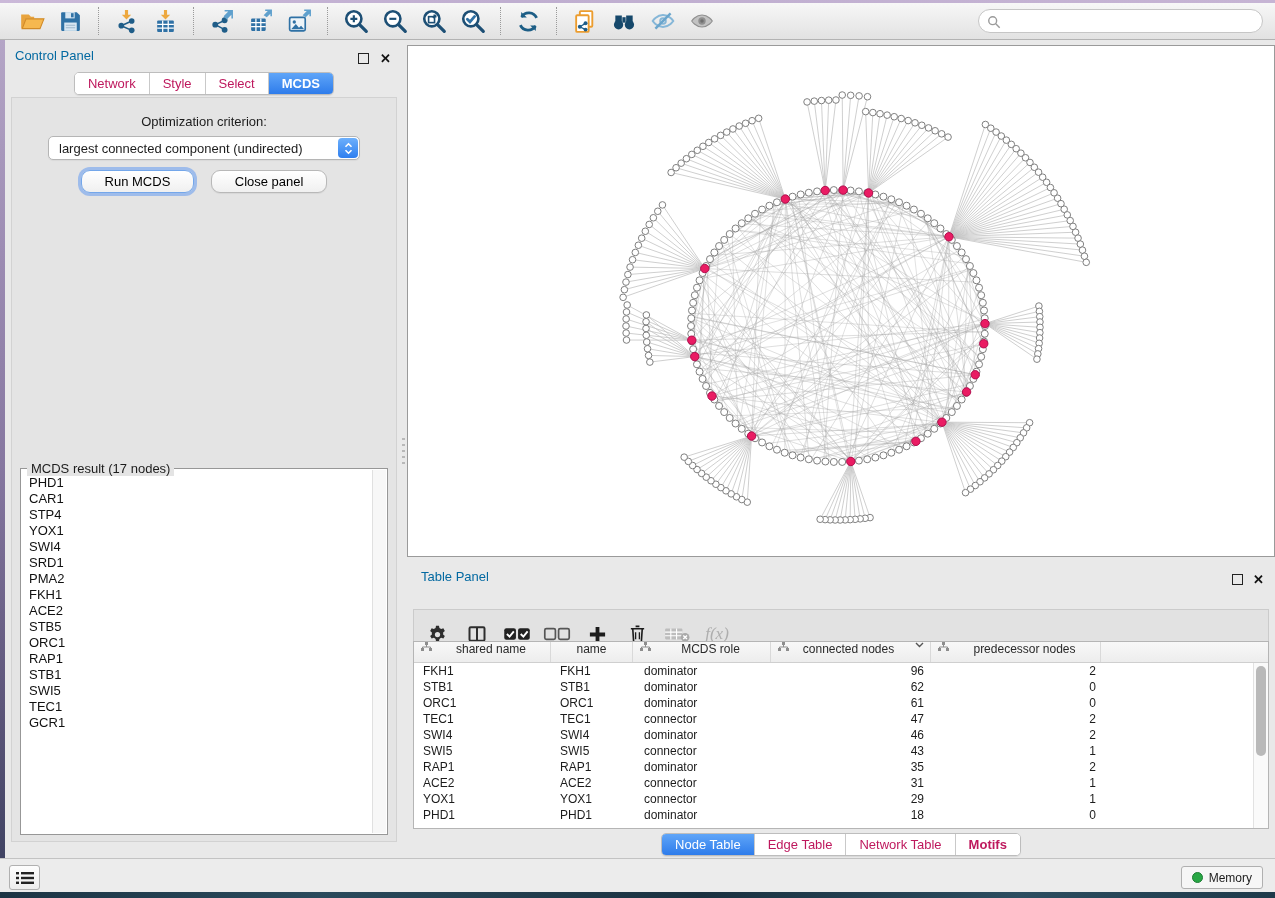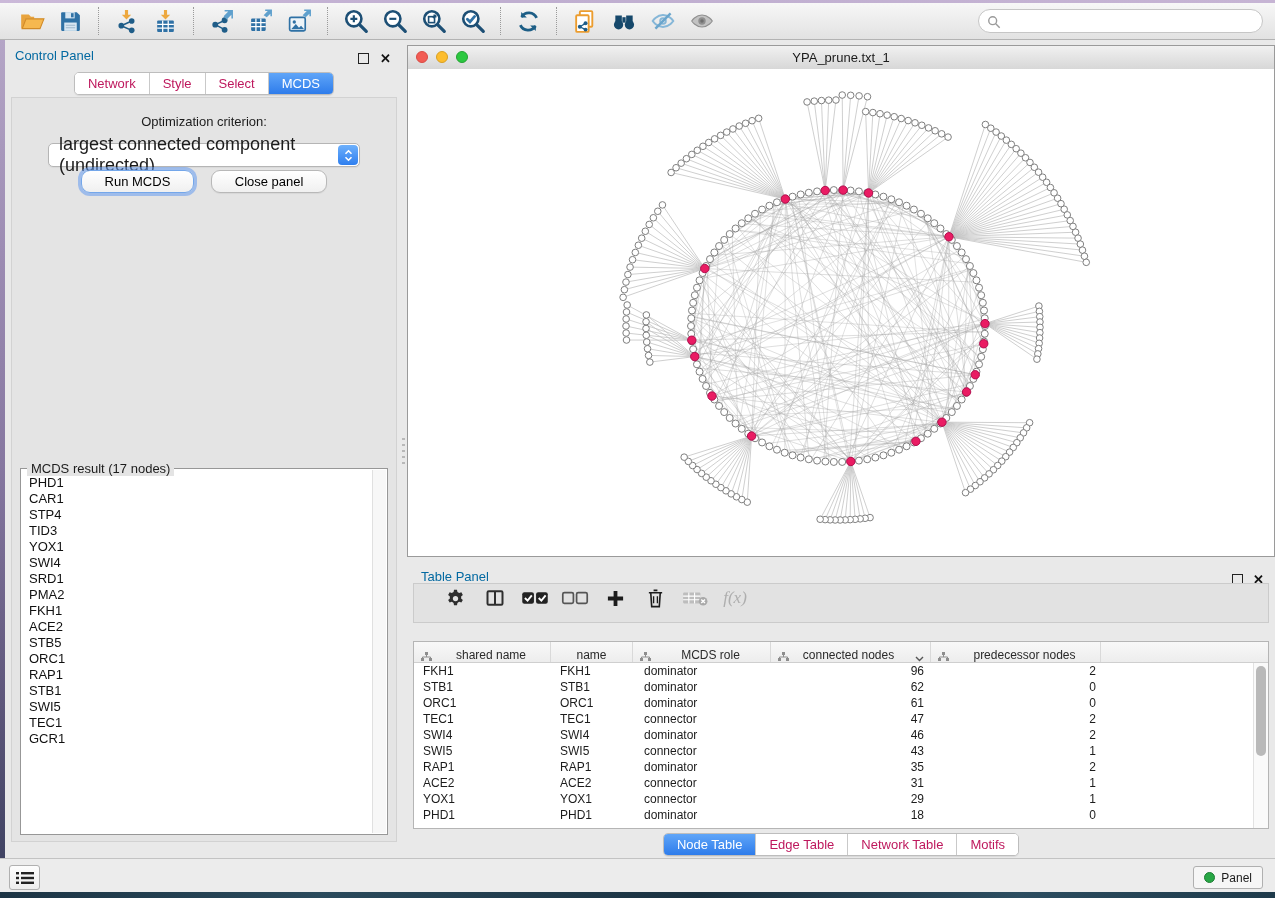--- a/index.html
+++ b/index.html
@@ -23,38 +23,38 @@
   .search-input{width:285px;height:24px;box-sizing:border-box;border:1px solid #c6c6c6;border-radius:12px;
                 background:#fff;padding:0 10px 0 28px;font:13px "Liberation Sans",sans-serif;outline:none;}
   
   .panel-title{font-size:13px;color:#0369a1;}
   .float-ic{width:9px;height:9px;border:1.6px solid #222;display:inline-block;}
   .close-ic{font-size:13px;font-weight:bold;color:#111;line-height:10px;}
   .seg{display:inline-flex;background:#fff;border:1px solid #bdbdbd;border-radius:5px;overflow:hidden;
        box-shadow:0 1px 1px rgba(0,0,0,.07);}
   .seg .segb{border:none;background:#fff;padding:3px 13px;font:13px "Liberation Sans",sans-serif;
              border-right:1px solid #c9c9c9;color:#be185d;cursor:default;}
-  .seg .segb:last-child{border-right:none;}
+  .seg .segb:last-child{border-right:none;font-weight:bold;}
   .seg .segb.active{background:linear-gradient(#5fa5f8,#2e7ceb);color:#fff;}
   .mac-btn{background:linear-gradient(#ffffff,#f0f0f0);border:1px solid #b8b8b8;border-radius:9px;
            padding:3px 23px;font:13px "Liberation Sans",sans-serif;box-shadow:0 1px 1px rgba(0,0,0,.06);}
   .focus-ring{box-shadow:0 0 0 3px rgba(100,155,240,.55);border-color:#74a7ea;}
   
   .control-panel{position:absolute;left:5px;top:40px;width:398px;height:818px;background:#e9e9e9;}
   .cp-titlebar{position:absolute;left:0;top:0;right:0;height:30px;}
   .cp-titlebar .panel-title{position:absolute;left:10px;top:8px;}
   .cp-float{position:absolute;right:34px;top:10px;}
   .cp-close{position:absolute;right:12px;top:9px;}
   .cp-tabs{position:absolute;left:0;right:0;top:32px;text-align:center;}
   .cp-content{position:absolute;left:6px;right:6px;top:57px;bottom:16px;background:#e4e4e4;
               border:1px solid #d2d2d2;}
   .opt-label{position:absolute;left:0;right:0;top:16px;text-align:center;font-size:13px;}
   .mac-select{position:absolute;left:36px;right:36px;top:38px;height:24px;background:#fff;
               border:1px solid #b5b5b5;border-radius:5px;display:flex;align-items:center;
-              padding-left:10px;font-size:18px;box-sizing:border-box;box-shadow:0 1px 1px rgba(0,0,0,.05);margin-top:7px;}
+              padding-left:10px;font-size:13px;box-sizing:border-box;box-shadow:0 1px 1px rgba(0,0,0,.05);}
   .stepper{position:absolute;right:1px;top:1px;bottom:1px;width:20px;border-radius:4px;
            background:linear-gradient(#6db0fc,#2f7fef);display:flex;align-items:center;justify-content:center;}
   .cp-buttons{position:absolute;left:0;right:0;top:72px;text-align:center;}
   .cp-buttons .mac-btn{margin:0 6px;}
   
   .mcds-box{position:absolute;left:8px;right:8px;top:370px;bottom:6px;border:1px solid #979797;
             background:#fff;}
   .mcds-box-label{position:absolute;left:6px;top:-8px;background:#e4e4e4;padding:0 4px;font-size:13px;}
   .mcds-list{position:absolute;left:1px;right:15px;top:6px;bottom:1px;overflow:hidden;padding-left:7px;}
   .mcds-item{font-size:13px;line-height:16px;color:#111;}
@@ -73,29 +73,29 @@
   .tl.yellow{left:28px;background:#fdbd2e;border:1px solid #d9a022;}
   .tl.green{left:48px;background:#2bc840;border:1px solid #24a233;}
   .net-title{position:absolute;left:0;right:0;top:4px;text-align:center;font-size:13px;color:#1a1a1a;}
   .net-canvas{position:absolute;left:0;top:23px;width:866px;height:487px;background:#fff;}
   
   .table-panel{position:absolute;left:407px;top:563px;width:868px;height:295px;background:#e9e9e9;}
   .tp-titlebar{position:absolute;left:0;top:0;right:0;height:26px;}
   .tp-titlebar .panel-title{position:absolute;left:14px;top:6px;}
   .tp-float{position:absolute;right:32px;top:8px;}
   .tp-close{position:absolute;right:11px;top:7px;}
-  .tp-toolbar{position:absolute;left:6px;right:6px;top:20px;height:40px;box-sizing:border-box;
-              background:#e2e2e2;border:1px solid #cbcbcb;display:flex;align-items:flex-start;padding-left:24px;}
+  .tp-toolbar{position:absolute;left:6px;right:6px;top:46px;height:40px;box-sizing:border-box;
+              background:#e2e2e2;border:1px solid #cbcbcb;display:flex;align-items:flex-end;padding-left:6px;}
   .tp-tool{width:34px;height:28px;display:flex;align-items:center;justify-content:center;margin-right:6px;}
   .fx{font-family:"Liberation Serif",serif;font-style:italic;font-size:17px;color:#aeaeae;}
   .ntable{position:absolute;left:6px;right:6px;top:78px;height:188px;box-sizing:border-box;
           background:#fff;border:1px solid #b5b5b5;overflow:hidden;}
   .thead{display:flex;height:20px;background:linear-gradient(#f8f8f8,#ededed);
          border-bottom:1px solid #cfcfcf;}
-  .hc{display:flex;align-items:flex-end;box-sizing:border-box;border-right:1px solid #d9d9d9;
+  .hc{display:flex;align-items:flex-start;box-sizing:border-box;border-right:1px solid #d9d9d9;
       font-size:12px;color:#2a2a2a;}
   .hc .hlabel{flex:1;text-align:center;}
   .hc svg{margin-left:7px;flex:none;}
   .tc1{width:137px;} .tc2{width:82px;} .tc3{width:138px;} .tc4{width:160px;} .tc5{width:170px;}
   .tcf{flex:1;border-right:none!important;}
   .trow{display:flex;height:16px;align-items:center;font-size:12px;}
   .tc{box-sizing:border-box;white-space:nowrap;overflow:hidden;}
   .trow .tc1{padding-left:9px;} .trow .tc2{padding-left:9px;} .trow .tc3{padding-left:11px;}
   .trow .tc4{text-align:right;padding-right:7px;} .trow .tc5{text-align:right;padding-right:5px;}
   .t-scroll{position:absolute;right:0;top:21px;bottom:0;width:14px;background:#fafafa;
@@ -297,21 +297,20 @@
       <div class="cp-buttons">
         <button class="mac-btn focus-ring">Run MCDS</button>
         <button class="mac-btn">Close panel</button>
       </div>
       <div class="mcds-box">
         <span class="mcds-box-label">MCDS result (17 nodes)</span>
         <div class="mcds-list">
             <div class="mcds-item">PHD1</div>
             <div class="mcds-item">CAR1</div>
             <div class="mcds-item">STP4</div>
-            <div class="mcds-item">TID3</div>
             <div class="mcds-item">YOX1</div>
             <div class="mcds-item">SWI4</div>
             <div class="mcds-item">SRD1</div>
             <div class="mcds-item">PMA2</div>
             <div class="mcds-item">FKH1</div>
             <div class="mcds-item">ACE2</div>
             <div class="mcds-item">STB5</div>
             <div class="mcds-item">ORC1</div>
             <div class="mcds-item">RAP1</div>
             <div class="mcds-item">STB1</div>
@@ -320,26 +319,20 @@
             <div class="mcds-item">GCR1</div>
           </div>
         <div class="mcds-scroll"></div>
       </div>
     </div>
   </div>
 
   <div class="v-grip"></div>
 
   <div class="net-window">
-    <div class="net-titlebar">
-      <span class="tl red"></span>
-      <span class="tl yellow"></span>
-      <span class="tl green"></span>
-      <div class="net-title">YPA_prune.txt_1</div>
-    </div>
     <div class="net-canvas">
       <svg width="866" height="487" viewBox="0 0 866 487">
           <line x1="296.77275530561246" y1="199.52391640326488" x2="296.0461997888026" y2="200.98800498165636" stroke="#a2a2a2" stroke-width="0.7" opacity="0.5"></line>
           <line x1="296.77275530561246" y1="199.52391640326488" x2="421.11333666875294" y2="121.24874195230771" stroke="#a2a2a2" stroke-width="0.7" opacity="0.5"></line>
           <line x1="296.77275530561246" y1="199.52391640326488" x2="506.29940896731904" y2="140.75430386694416" stroke="#a2a2a2" stroke-width="0.7" opacity="0.5"></line>
           <line x1="296.77275530561246" y1="199.52391640326488" x2="367.97634174176824" y2="133.6985138660587" stroke="#a2a2a2" stroke-width="0.7" opacity="0.5"></line>
           <line x1="296.77275530561246" y1="199.52391640326488" x2="489.47946366015975" y2="132.63018435950187" stroke="#a2a2a2" stroke-width="0.7" opacity="0.5"></line>
           <line x1="296.77275530561246" y1="199.52391640326488" x2="290.2848443913235" y2="299.2821476445149" stroke="#a2a2a2" stroke-width="0.7" opacity="0.5"></line>
           <line x1="296.77275530561246" y1="199.52391640326488" x2="386.94647105755314" y2="126.96375575659465" stroke="#a2a2a2" stroke-width="0.7" opacity="0.5"></line>
           <line x1="296.77275530561246" y1="199.52391640326488" x2="553.0781009858799" y2="331.3642300309961" stroke="#a2a2a2" stroke-width="0.7" opacity="0.5"></line>
@@ -1222,18 +1215,18 @@
           <rect y="1" width="3" height="2.4"></rect>
           <rect x="5" y="1" width="13" height="2.4"></rect>
           <rect y="5.8" width="3" height="2.4"></rect>
           <rect x="5" y="5.8" width="13" height="2.4"></rect>
           <rect y="10.6" width="3" height="2.4"></rect>
           <rect x="5" y="10.6" width="13" height="2.4"></rect>
         </svg>
     </div>
     <div class="sb-mem-btn">
       <span class="mem-dot"></span>
-      <span>Panel</span>
+      <span>Memory</span>
     </div>
   </div>
 
   <div class="bottom-strip"></div>
 </div>
 
 </body></html>

